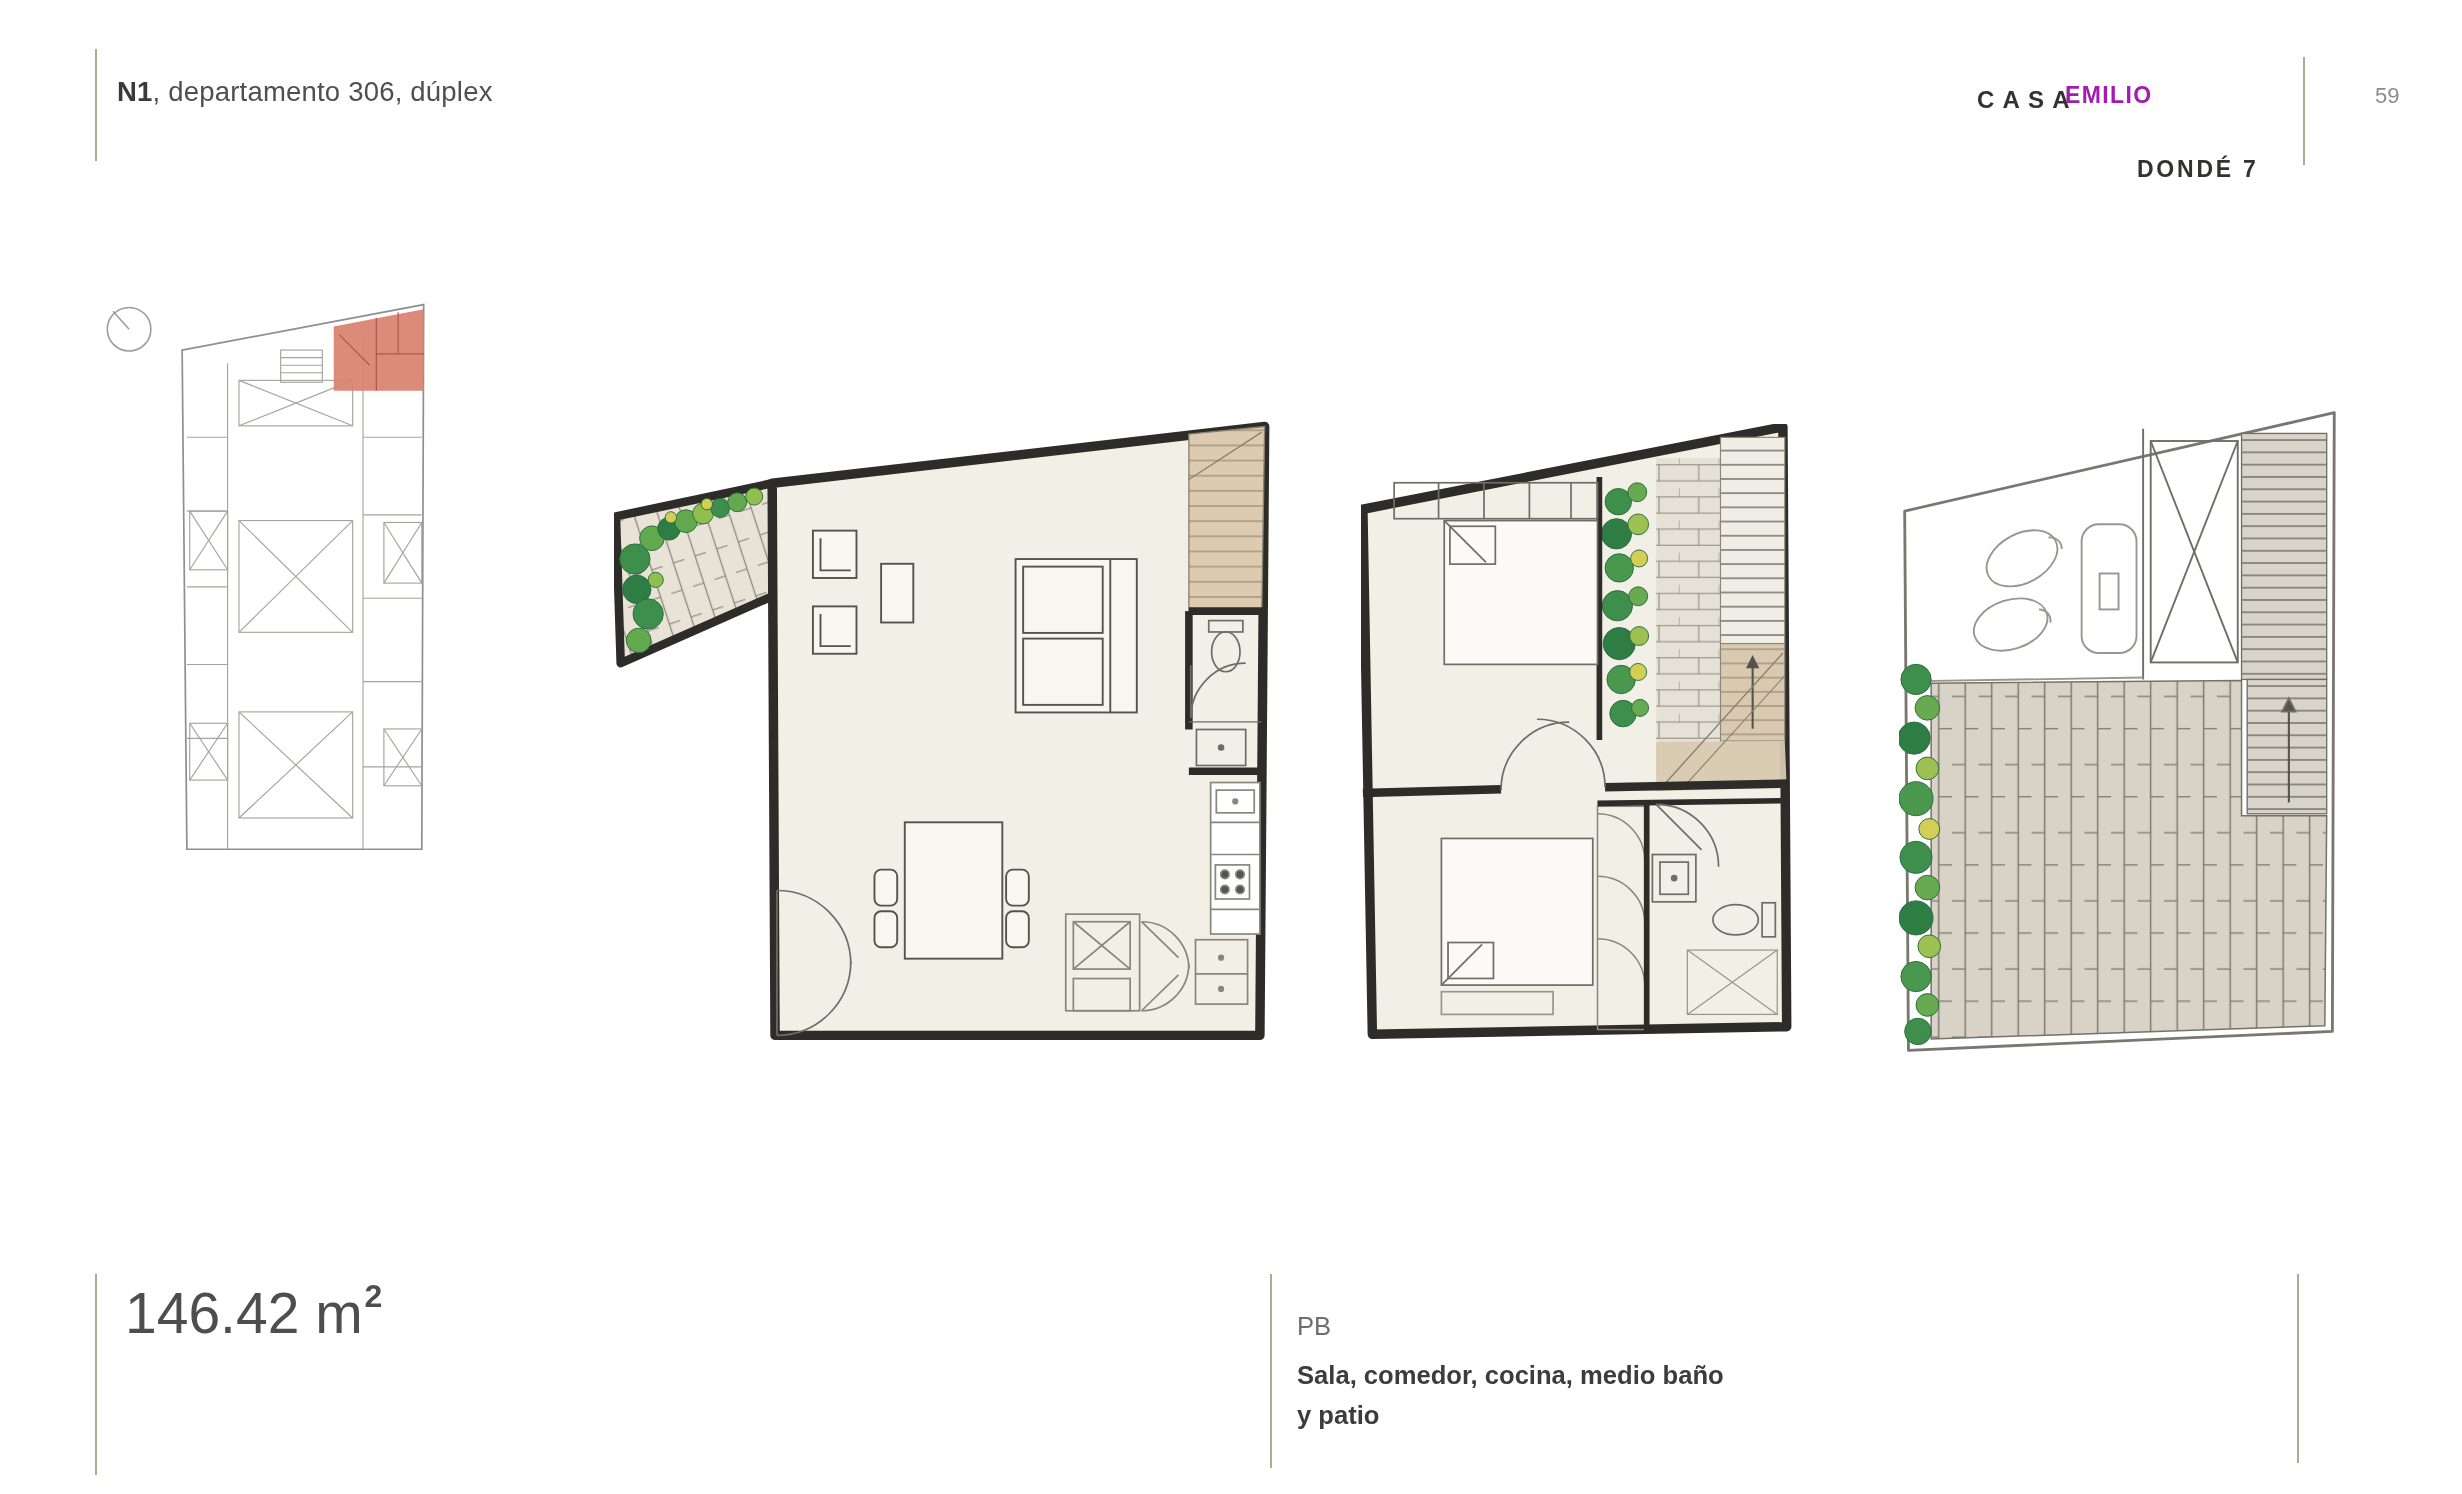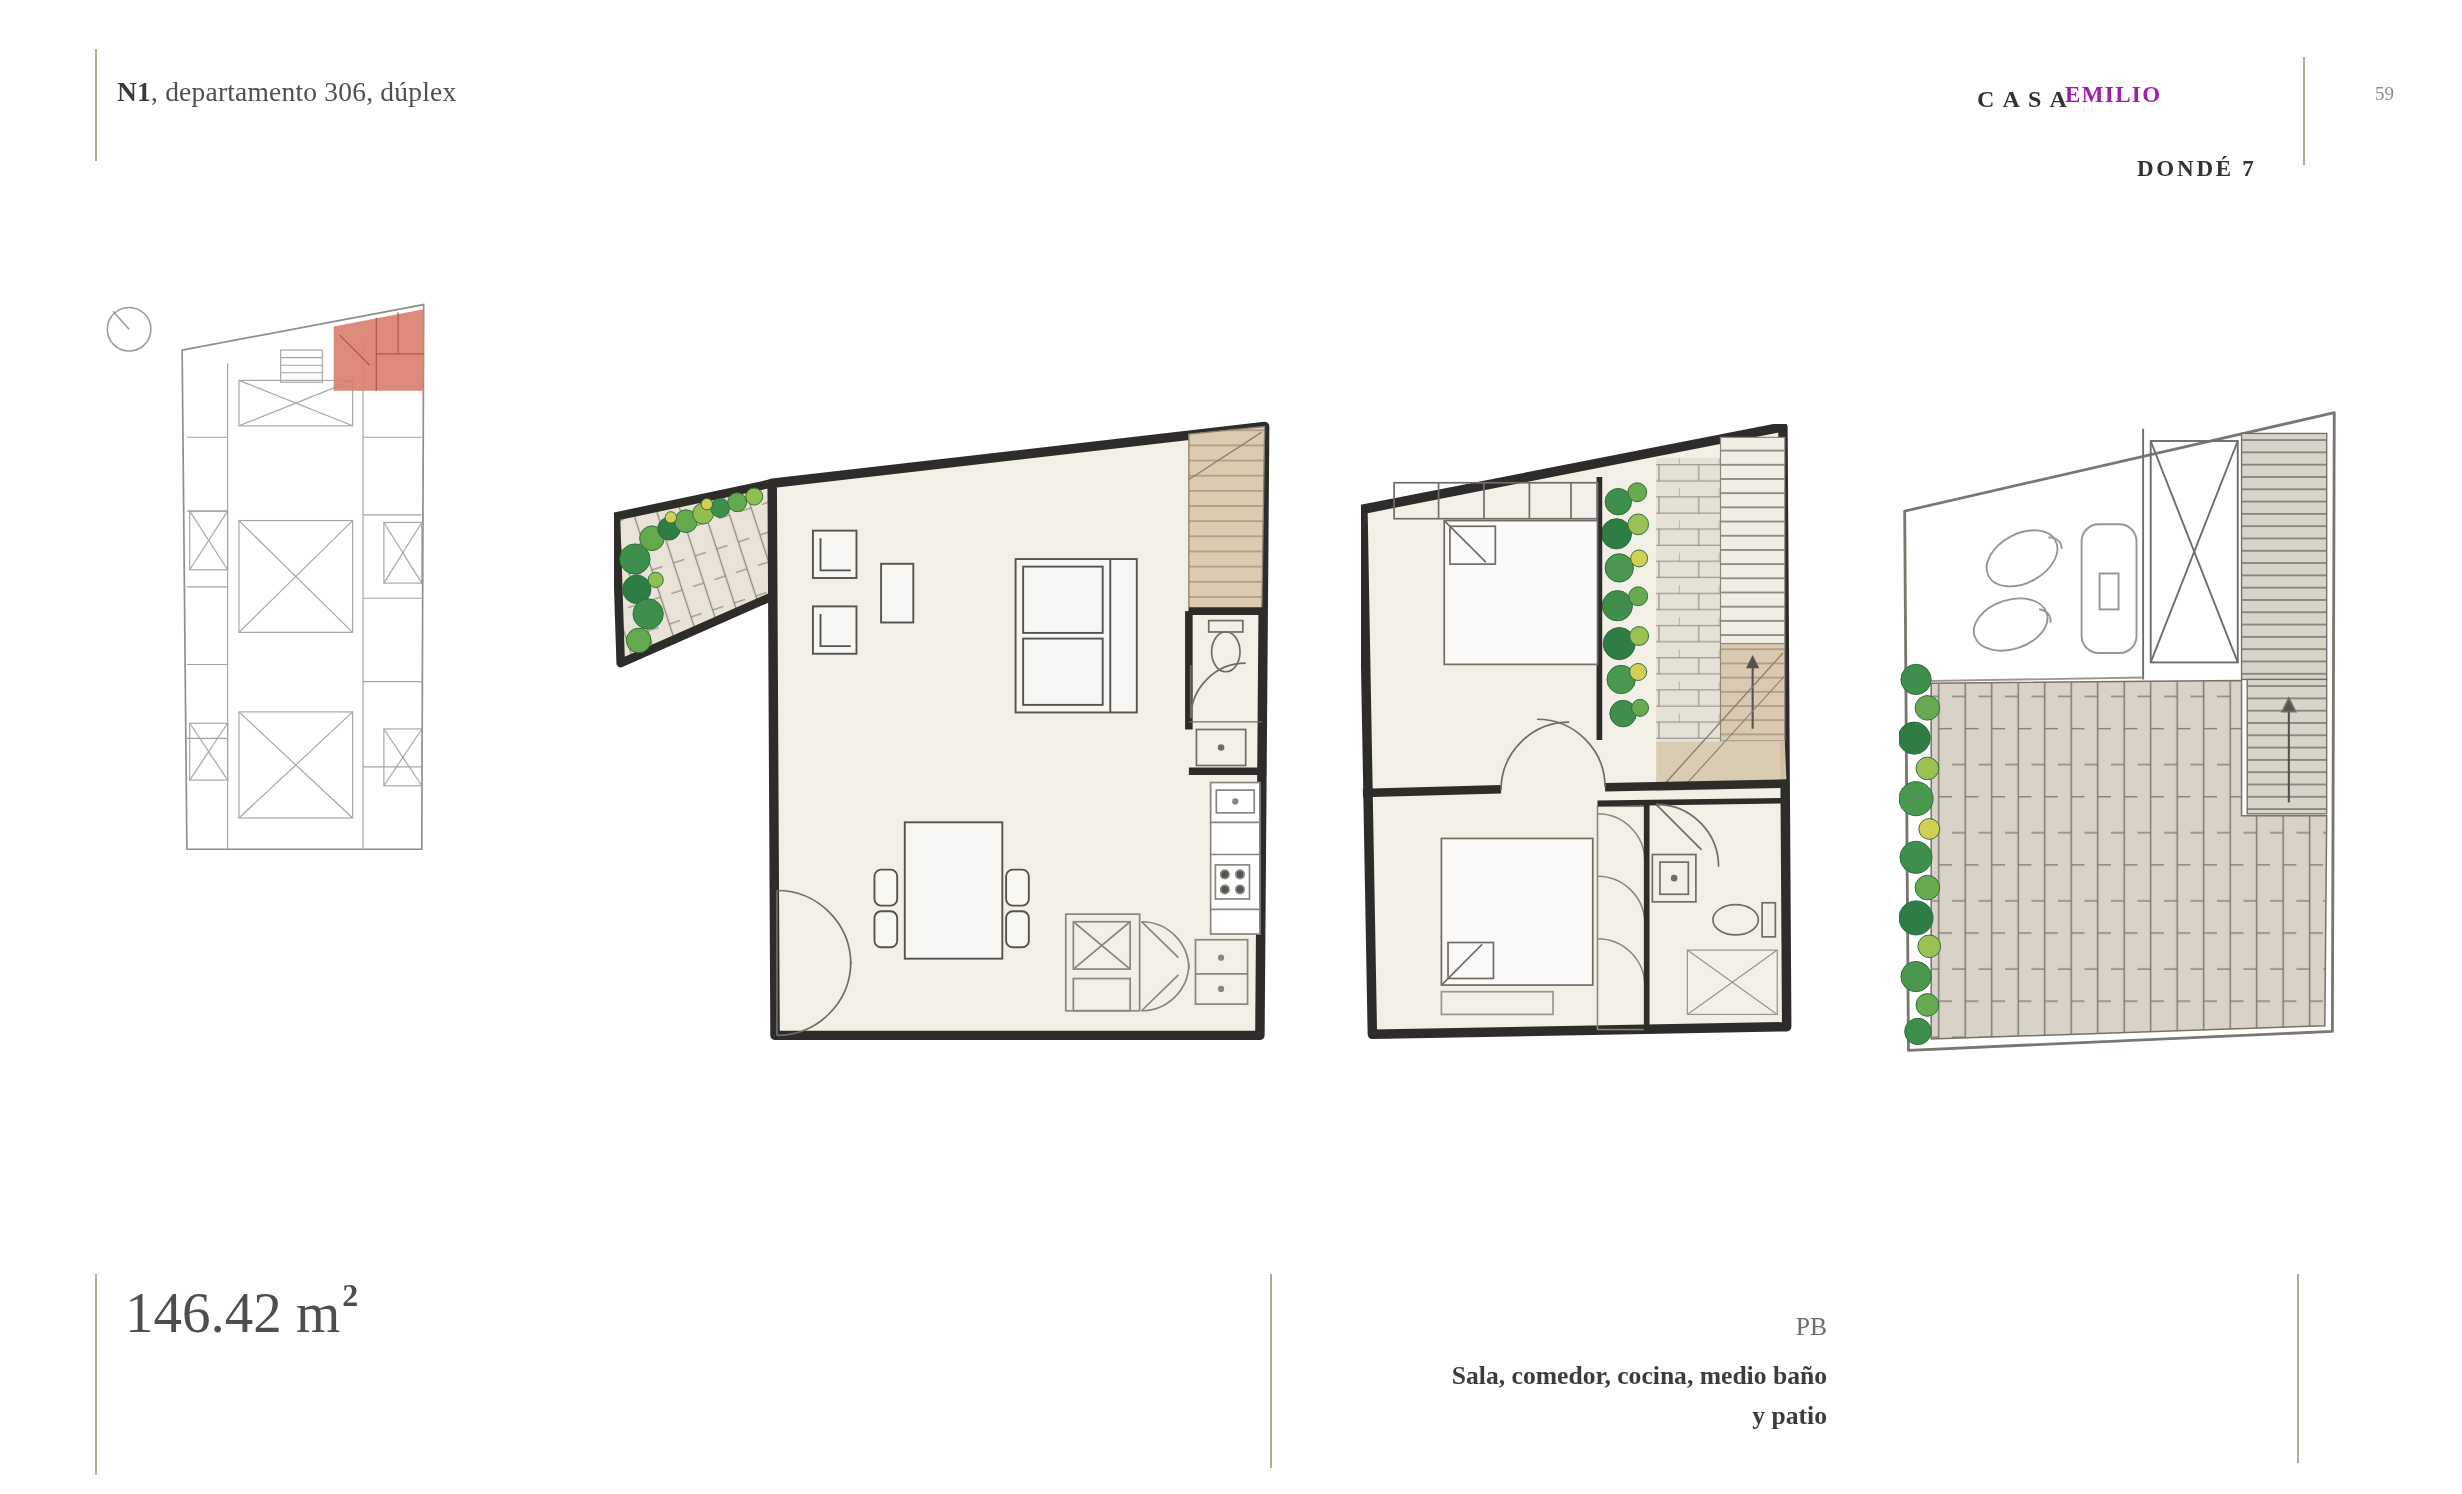--- a/index.html
+++ b/index.html
@@ -1,28 +1,28 @@
 <!DOCTYPE html>
 <html style="font-size:15px"><head>
 <meta charset="utf-8">
 <style>
   html,body{margin:0;padding:0;background:#ffffff;}
   #page{
     position:relative;width:2462px;height:1481px;background:#ffffff;overflow:hidden;
-    font-family:Liberation Serif, serif;color:#4a4a4a;text-align:right;
+    font-family:Liberation Sans, sans-serif;color:#4a4a4a;
   }
   .abs{position:absolute;}
   .vrule{position:absolute;width:1.9px;background:#b3ab8e;}
   
   .hdr-title{font-size:27.5px;color:#4f4f4f;letter-spacing:0.2px;}
   .hdr-title b{color:#3a3a3a;}
   .logo-casa{font-size:24px;font-weight:bold;color:#35322e;letter-spacing:.34em;}
   .logo-l1{font-size:23px;font-weight:bold;color:#a21caf;letter-spacing:.06em;}
   .logo-l2{font-size:23px;font-weight:bold;color:#35322e;letter-spacing:.12em;margin-top:40px;}
-  .pagenum{font-size:19px;color:#8c8c8c;}
+  .pagenum{font-size:22px;color:#8c8c8c;}
   
   .area-text{font-size:57px;color:#4e4e4e;}
   .area-text sup{font-size:32px;font-weight:bold;position:relative;top:-5.7px;left:1.9px;}
   .caption{font-size:25.6px;line-height:1.55;}
   .cap-label{color:#6e6e6e;margin:0 0 9.5px 0;}
   .cap-strong{font-weight:bold;color:#3c3c3c;margin:0;}
   .cap-extra{color:#5c5c5c;margin:38px 0 0 0;}
   svg{display:block;}
 </style>
 </head>

